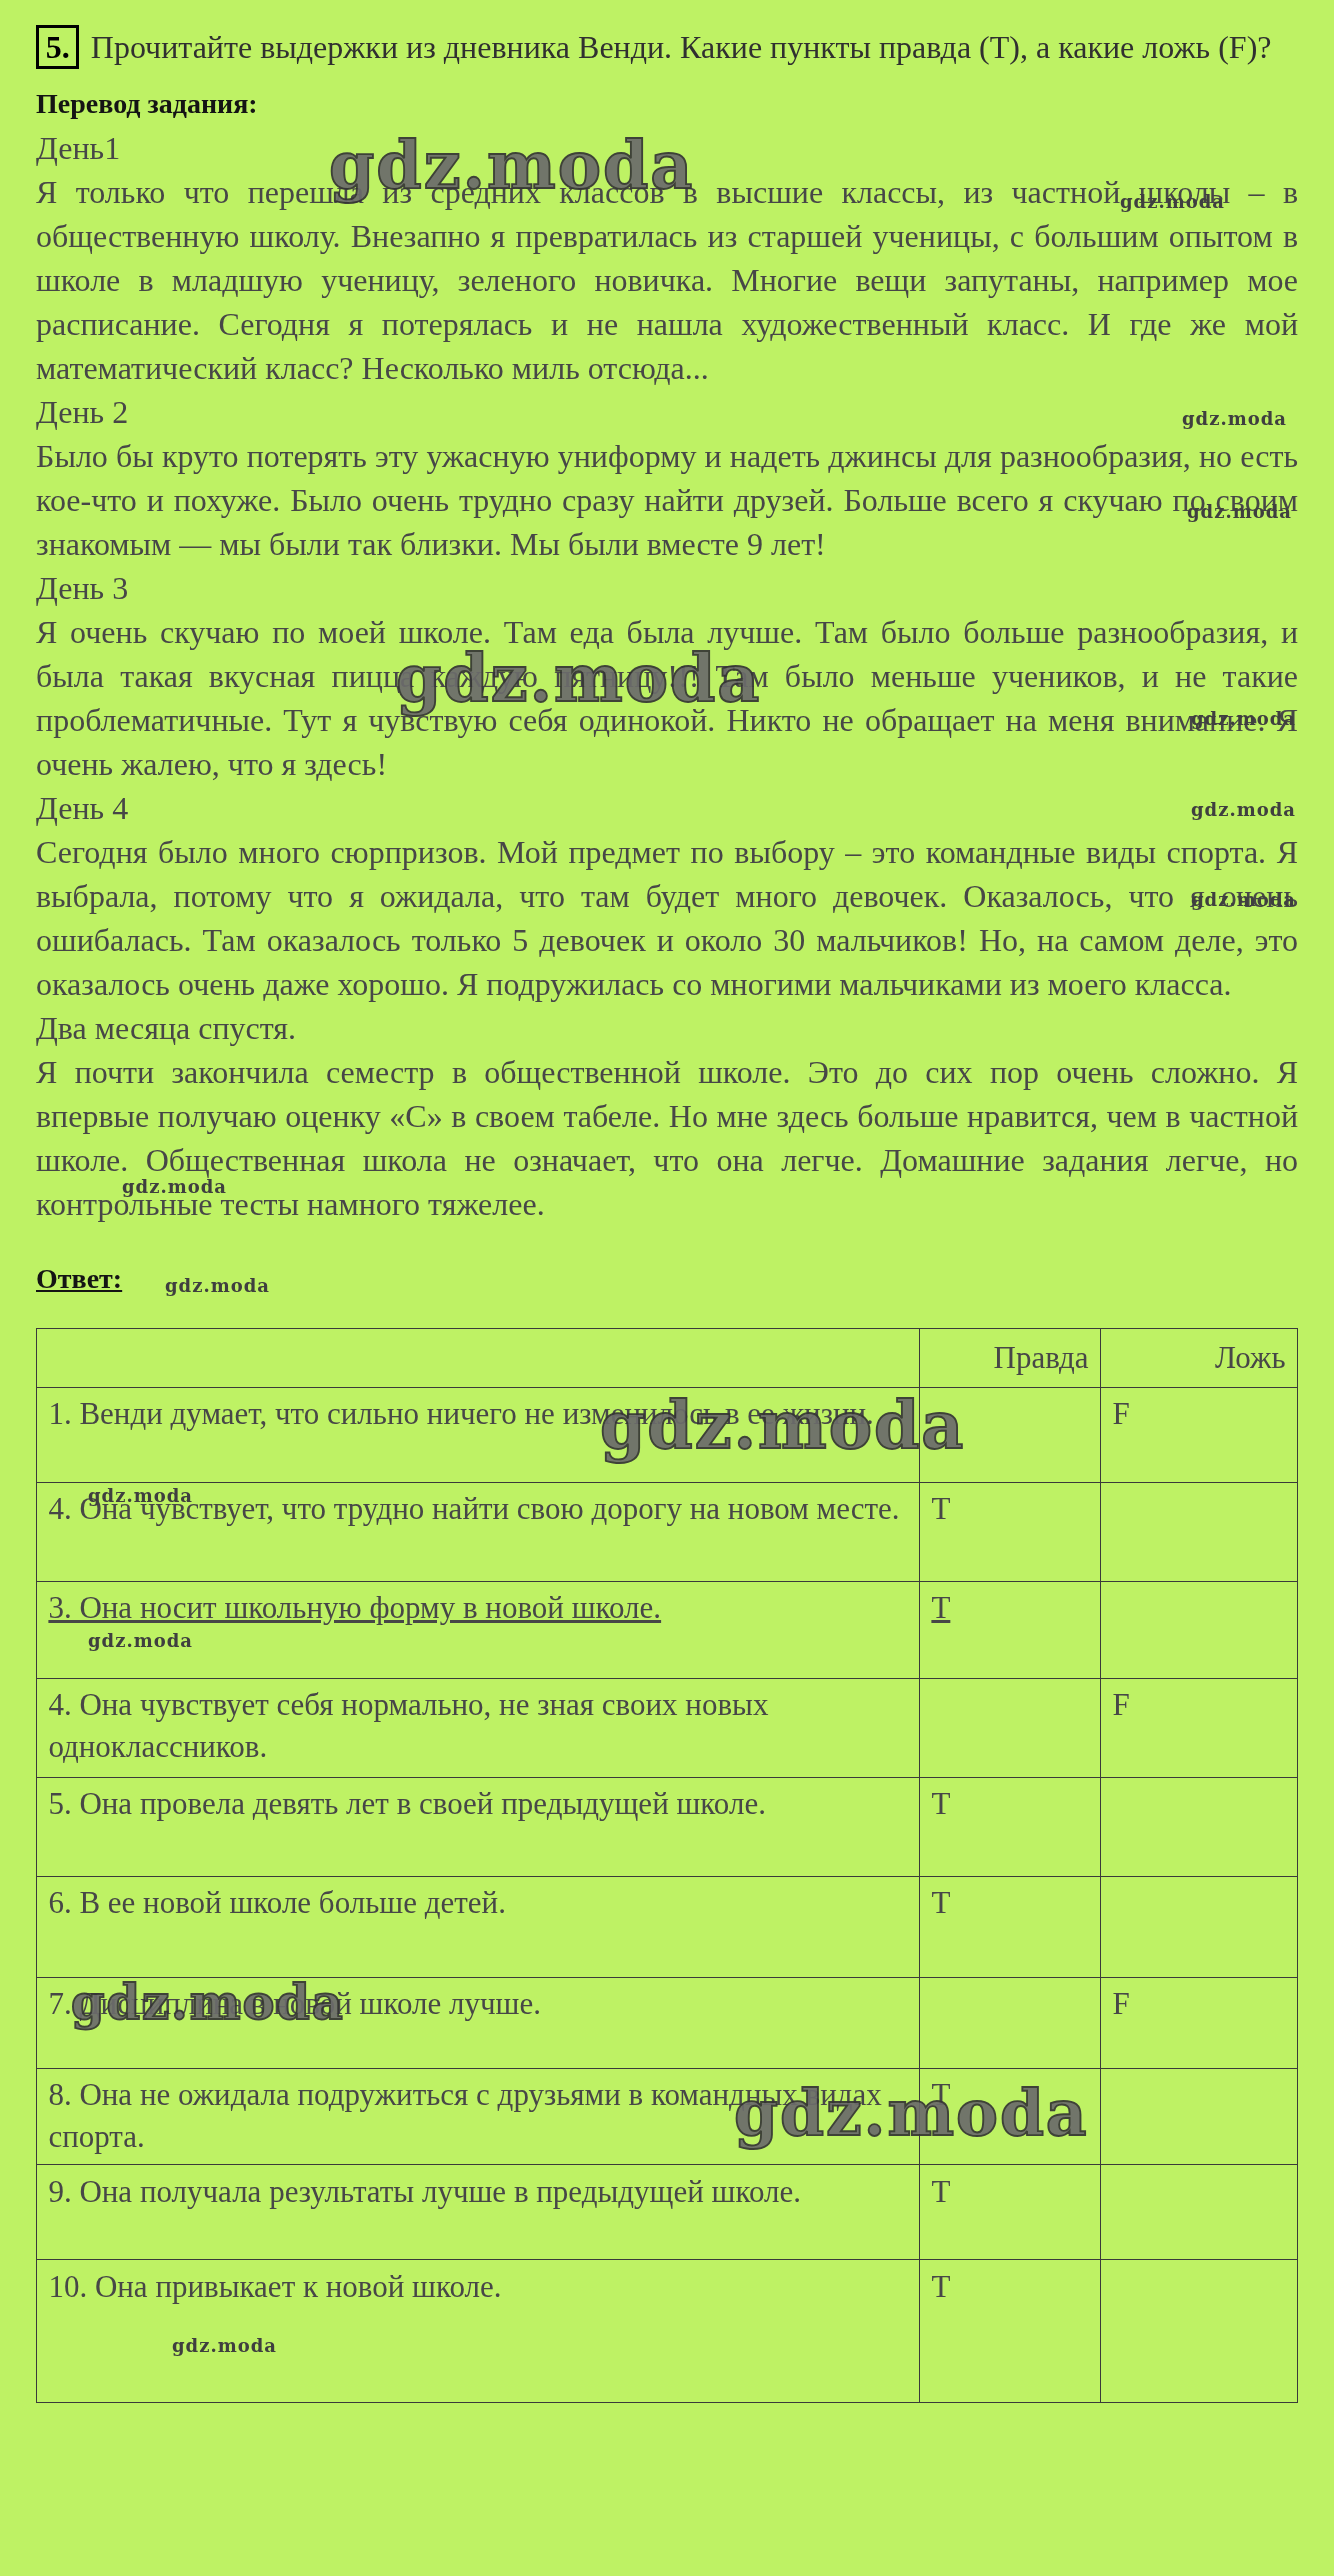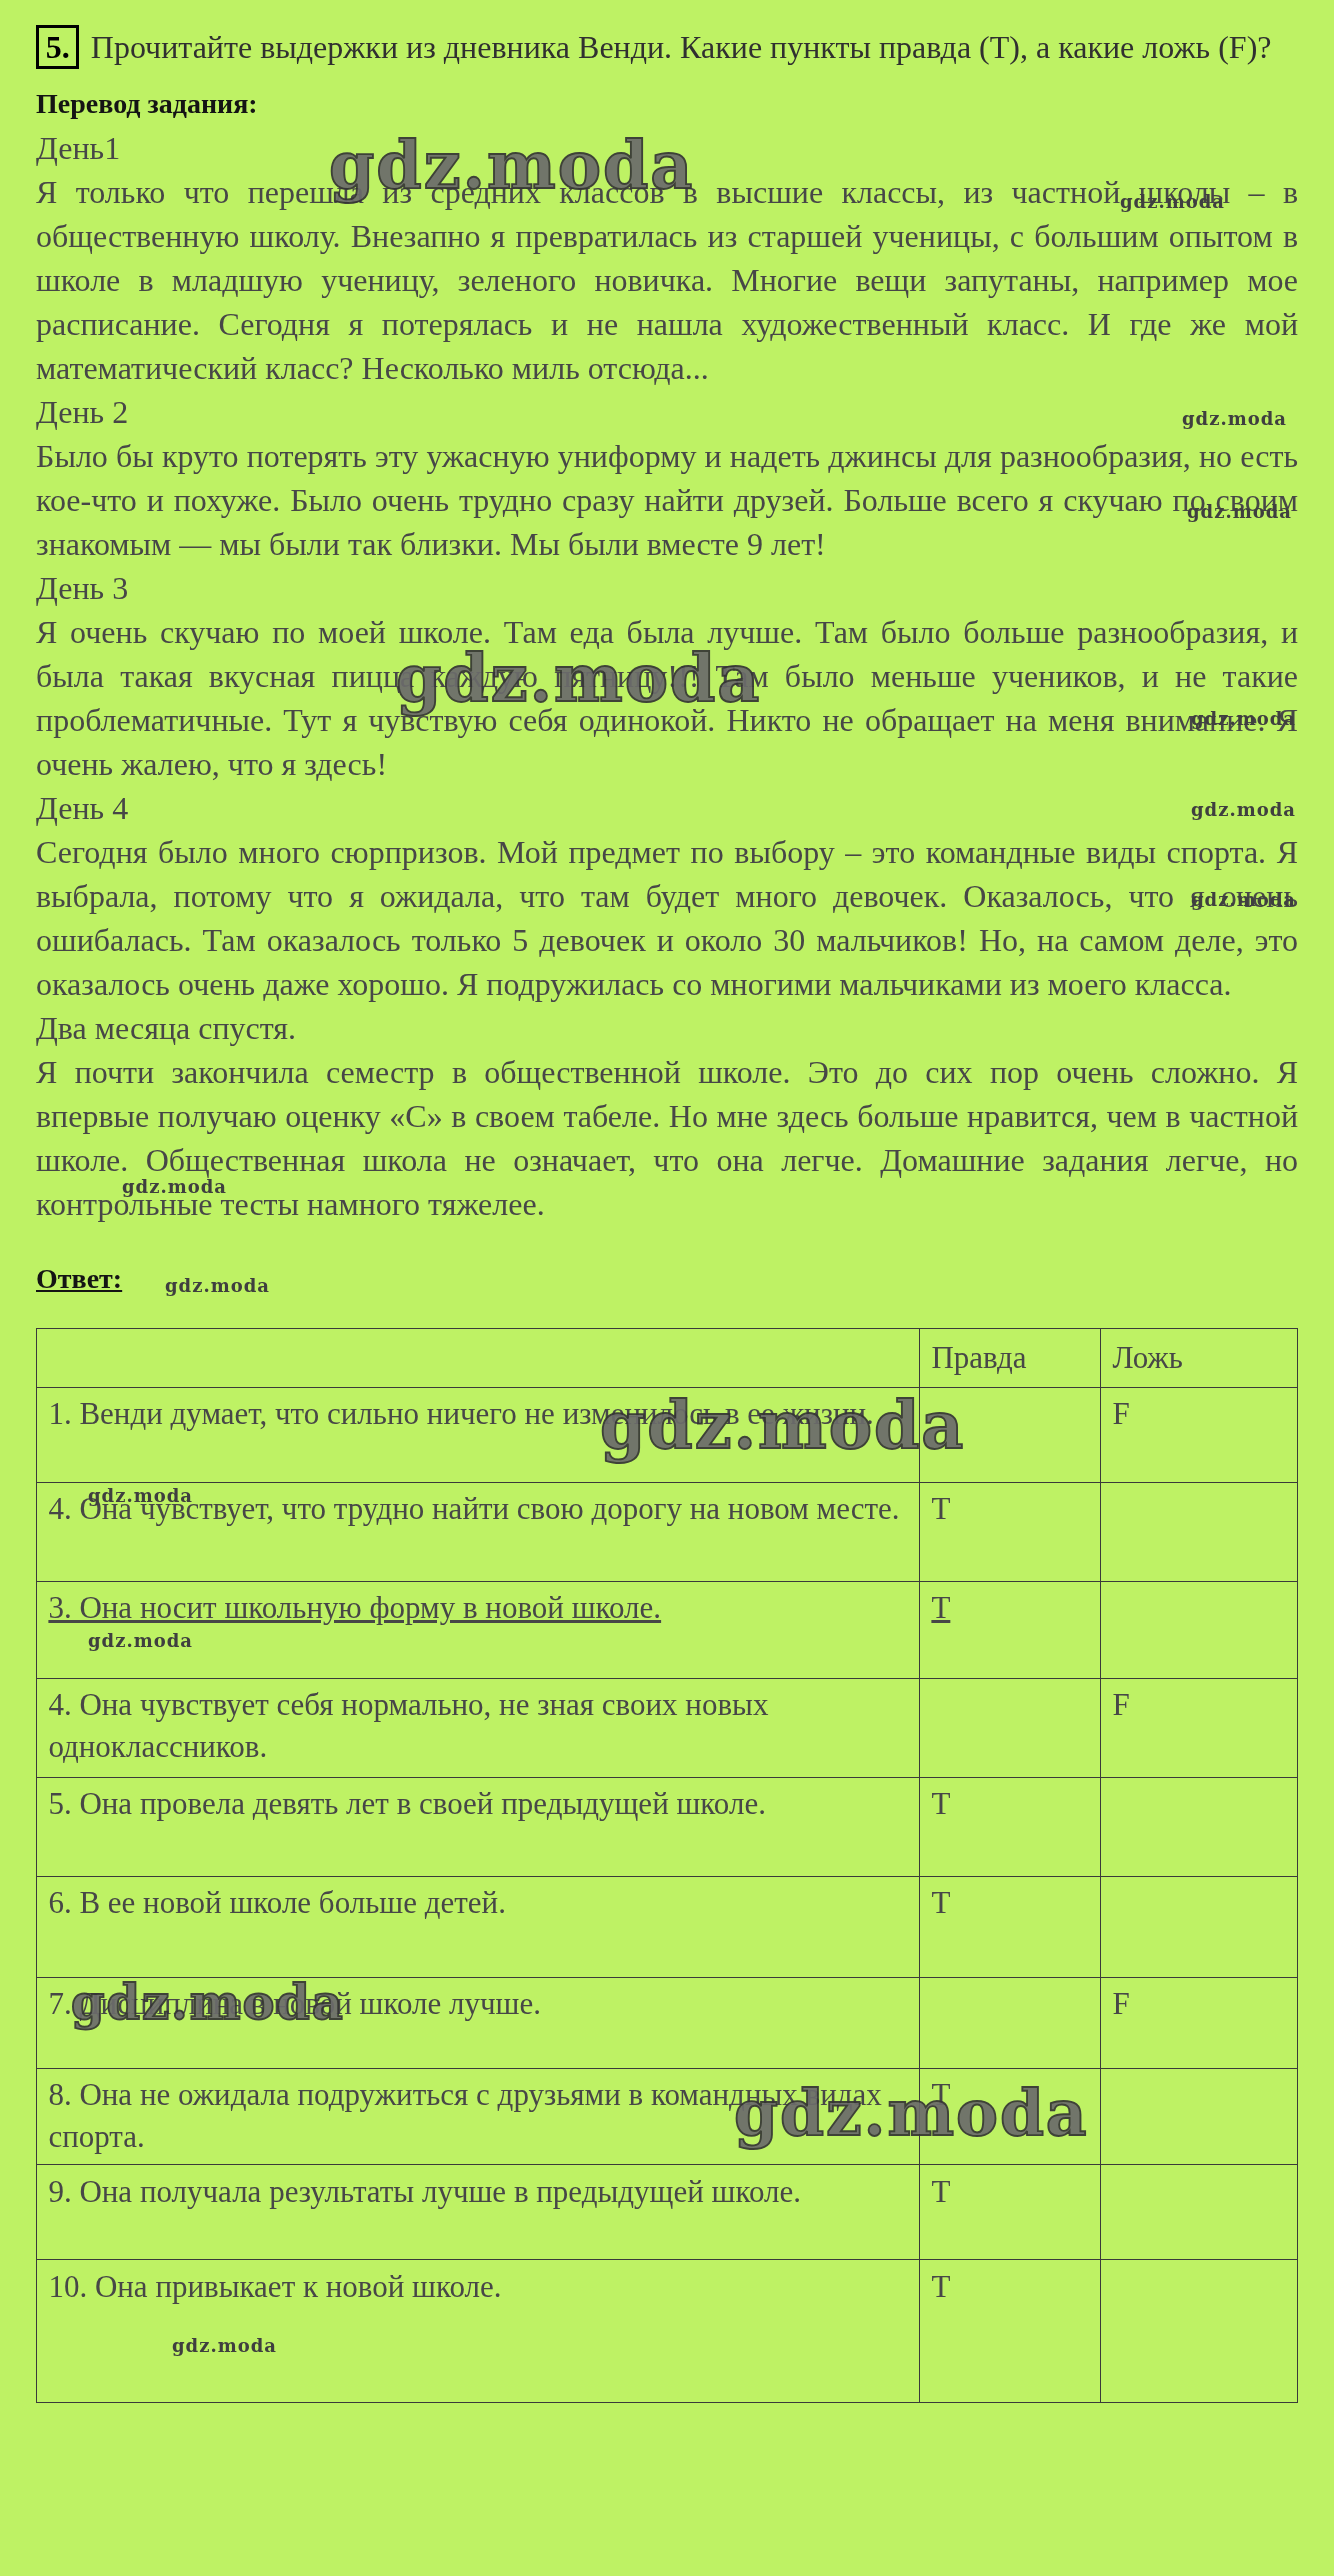--- a/index.html
+++ b/index.html
@@ -62,21 +62,21 @@
   .answer-table th,
   .answer-table td{
     border:1px solid #3a3a3a;
     vertical-align:top;
     text-align:left;
     font-weight:normal;
     padding:5.7px 11.4px;
     overflow:hidden;
   }
   .answer-table thead tr{height:59px;}
-  .answer-table thead th{vertical-align:middle;}
+  .answer-table thead th{vertical-align:middle;text-align:right;}
   col.c-stmt{width:883px;}
   col.c-true{width:181px;}
   col.c-false{width:197px;}
   .answer-table tbody tr:nth-child(1){height:95px;}
   .answer-table tbody tr:nth-child(2){height:99px;}
   .answer-table tbody tr:nth-child(3){height:97px;text-decoration:underline;}
   .answer-table tbody tr:nth-child(4){height:99px;}
   .answer-table tbody tr:nth-child(5){height:99px;}
   .answer-table tbody tr:nth-child(6){height:101px;padding-left:24px;}
   .answer-table tbody tr:nth-child(7){height:91px;}

